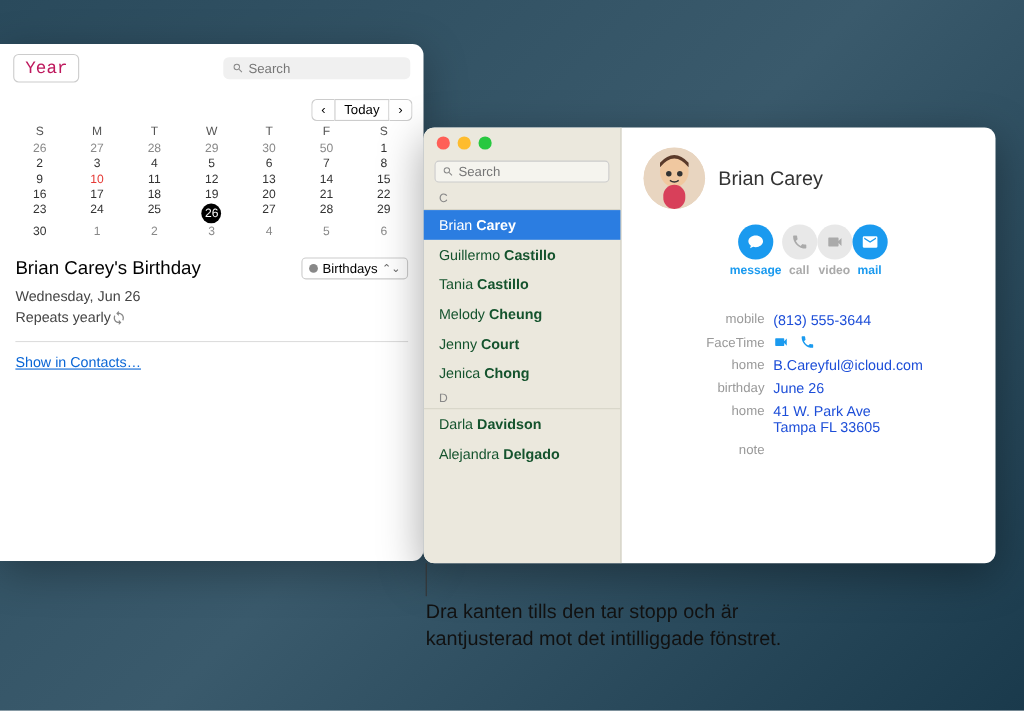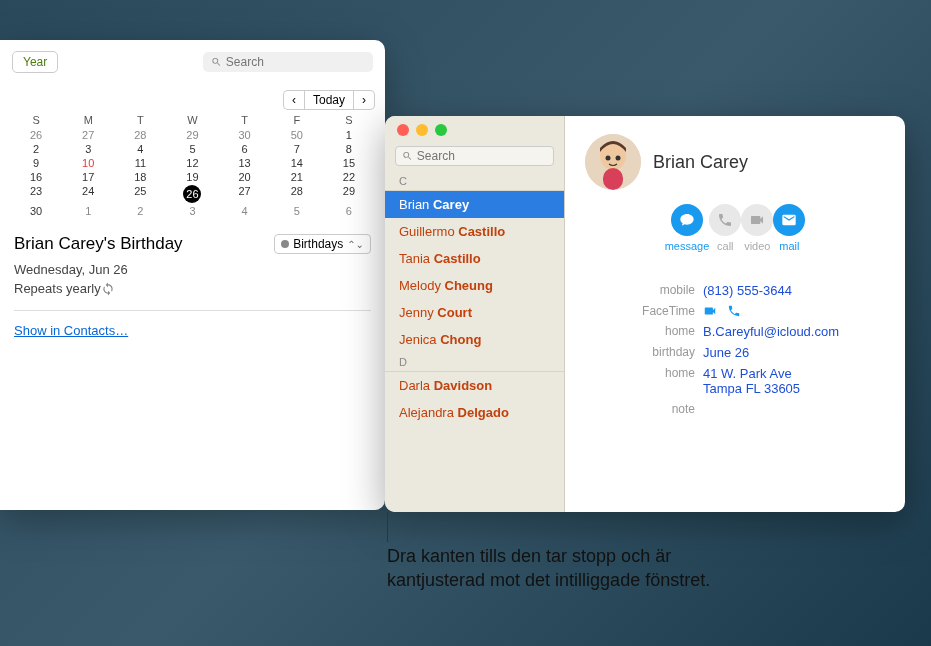--- a/index.html
+++ b/index.html
@@ -1,21 +1,21 @@
 <!DOCTYPE html>
 <html><head>
 <meta charset="utf-8">
 <style>
 * { box-sizing: border-box; margin: 0; padding: 0; font-family: -apple-system, BlinkMacSystemFont, "Helvetica Neue", sans-serif; }
 body { width: 931px; height: 646px; background: linear-gradient(135deg, #2a4a5c 0%, #3a5a6c 50%, #1a3a4c 100%); position: relative; overflow: hidden; }
 
 .cal-window { position: absolute; left: 0; top: 40px; width: 385px; height: 470px; background: #fff; border-radius: 0 10px 10px 0; box-shadow: 0 10px 40px rgba(0,0,0,0.3); }
 .cal-toolbar { height: 44px; display: flex; align-items: center; padding: 0 12px; gap: 8px; }
 .cal-view-seg { display: flex; border: 1px solid #ccc; border-radius: 5px; overflow: hidden; }
-.cal-view-seg span { padding: 3px 10px; font-size: 12px; color: #4d7c0f; }
+.cal-view-seg span { padding: 3px 10px; font-size: 16px; color: #be185d; font-family: Liberation Mono, monospace; }
 .cal-search { flex: 1; display: flex; align-items: center; background: #f0f0f0; border-radius: 5px; padding: 3px 8px; max-width: 170px; margin-left: auto; }
 .cal-search svg { width: 12px; height: 12px; fill: #888; margin-right: 4px; }
 .cal-search input { border: none; background: transparent; font-size: 12px; outline: none; width: 100%; }
 
 .cal-month { padding: 6px 10px 4px 10px; }
 .cal-nav { display: flex; justify-content: flex-end; align-items: center; gap: 0; margin-bottom: 2px; }
 .cal-nav-btn { border: 1px solid #ccc; background: #fff; padding: 2px 8px; font-size: 12px; cursor: pointer; }
 .cal-nav-btn.prev { border-radius: 5px 0 0 5px; border-right: none; }
 .cal-nav-btn.today { }
 .cal-nav-btn.next { border-radius: 0 5px 5px 0; border-left: none; }
@@ -42,30 +42,30 @@
 .contacts-tl { position: absolute; top: 8px; left: 12px; display: flex; gap: 7px; z-index: 5; }
 .tl-btn { width: 12px; height: 12px; border-radius: 50%; }
 .tl-close { background: #ff5f57; }
 .tl-min { background: #febc2e; }
 .tl-max { background: #28c840; }
 .contacts-sidebar { width: 180px; background: #ebe8dd; border-right: 1px solid #d0cdc0; padding-top: 30px; }
 .ct-search { margin: 0 10px 6px 10px; display: flex; align-items: center; background: rgba(255,255,255,0.5); border: 1px solid #ccc; border-radius: 4px; padding: 2px 6px; }
 .ct-search svg { width: 12px; height: 12px; fill: #888; margin-right: 4px; }
 .ct-search input { border: none; background: transparent; outline: none; font-size: 12px; width: 100%; }
 .ct-section { font-size: 11px; color: #888; padding: 3px 14px; border-bottom: 1px solid #d8d5c8; }
-.ct-item { font-size: 13px; padding: 6px 14px; color: #c2410c; cursor: pointer; }
+.ct-item { font-size: 13px; padding: 6px 14px; color: #14532d; cursor: pointer; }
 .ct-item.selected { background: #2b7de1; color: #fff; }
 .ct-item b { font-weight: 600; }
 
 .contacts-detail { flex: 1; padding: 18px 20px; }
 .ct-header { display: flex; align-items: center; gap: 12px; margin-bottom: 14px; }
 .ct-avatar { width: 56px; height: 56px; border-radius: 50%; background: #e8d5c0; position: relative; overflow: hidden; }
 .ct-avatar svg { width: 100%; height: 100%; }
 .ct-name { font-size: 18px; color: #333; }
-.ct-actions { display: flex; justify-content: center; margin-bottom: 16px; padding-bottom: 12px; }
+.ct-actions { display: flex; justify-content: center; margin-bottom: 16px; padding-bottom: 12px; font-weight: bold; }
 .ct-action { display: flex; flex-direction: column; align-items: center; gap: 4px; font-size: 11px; cursor: pointer; }
 .ct-action-icon { width: 32px; height: 32px; border-radius: 50%; display: flex; align-items: center; justify-content: center; }
 .ct-action-icon svg { width: 16px; height: 16px; }
 .ct-action.active .ct-action-icon { background: #1a9aef; }
 .ct-action.active .ct-action-icon svg { fill: #fff; }
 .ct-action.active span { color: #1a9aef; }
 .ct-action.inactive .ct-action-icon { background: #e8e8e8; }
 .ct-action.inactive .ct-action-icon svg { fill: #aaa; }
 .ct-action.inactive span { color: #aaa; }
 .ct-fields { font-size: 13px; }

